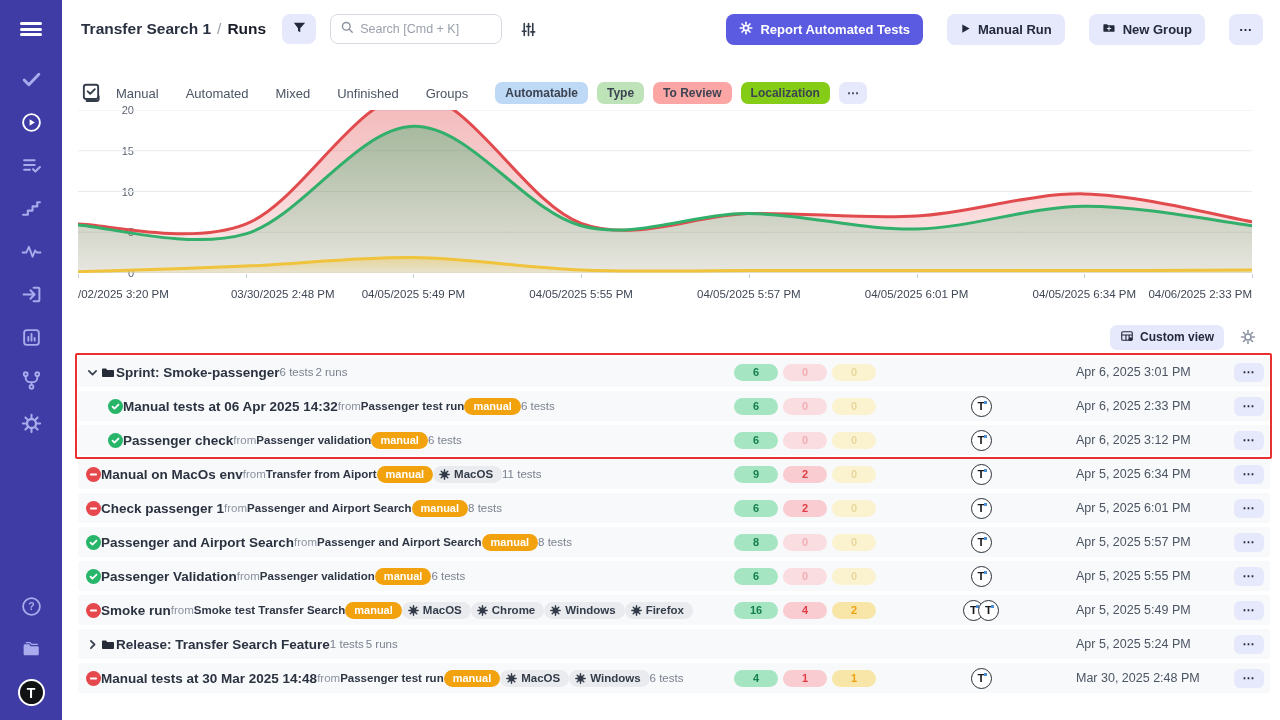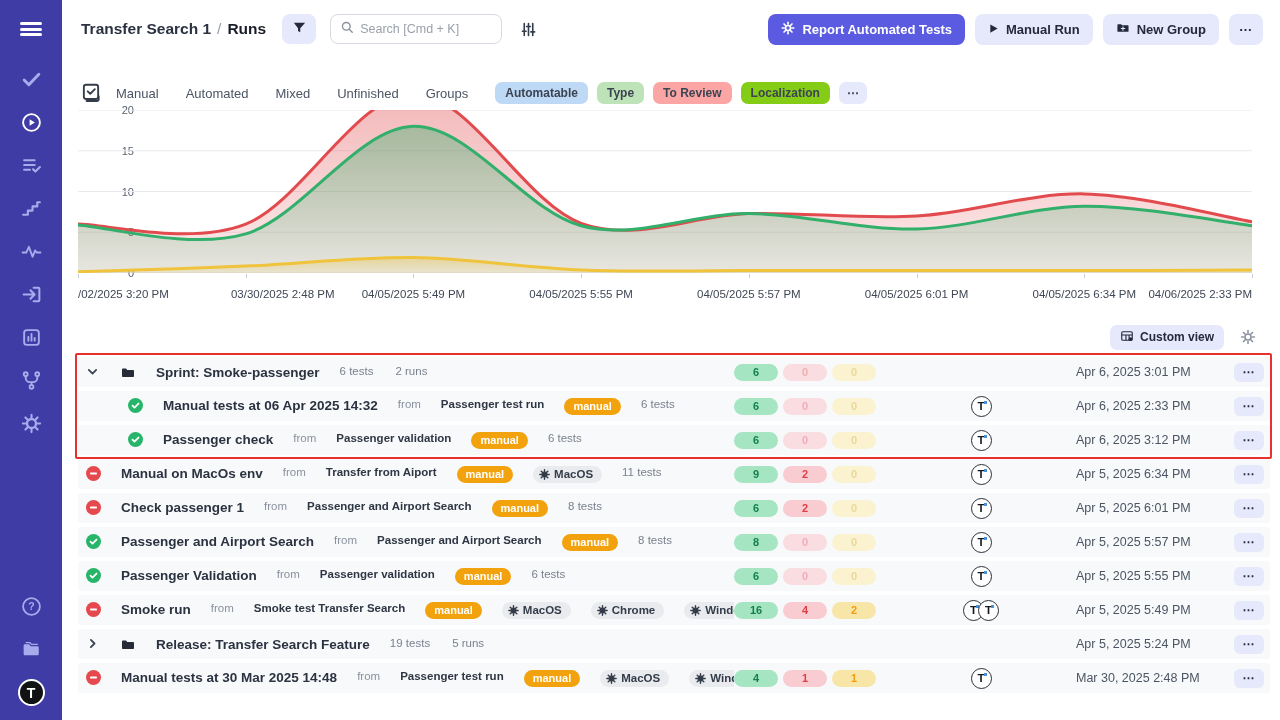--- a/index.html
+++ b/index.html
@@ -30,21 +30,21 @@
   .breadcrumb .page { color:#171c26; }
   .icon-btn { height:30px; min-width:32px; border-radius:8px; background:#e6e8fb; border:none;
               display:flex; align-items:center; justify-content:center; cursor:pointer; color:#232a3a; }
   .filter-btn { margin-left:16px; width:34px; }
   .search-box { margin-left:14px; width:172px; height:30px; border:1px solid #d7dae1; border-radius:8px;
                 background:#fff; display:flex; align-items:center; padding:0 9px; gap:6px; }
   .search-box input { border:none; outline:none; width:100%; font-size:12.5px; color:#3b4351;
                       font-family:"Liberation Sans", sans-serif; background:transparent; }
   .search-box input::placeholder { color:#9aa1ac; }
   .tune-btn { margin-left:10px; background:transparent; color:#343c4a; }
-  .header-right { margin-left:auto; display:flex; align-items:center; gap:10px; }
+  .header-right { margin-left:auto; display:flex; align-items:center; gap:24px; }
   .btn { height:31px; border:none; border-radius:8px; font-size:13px; font-weight:700; cursor:pointer;
          display:flex; align-items:center; gap:7px; padding:0 13px; font-family:"Liberation Sans", sans-serif; }
   .btn-primary { background:#5a5be0; color:#fff; }
   .btn-light { background:#e6e8fb; color:#232a3a; }
   .btn-more { width:34px; padding:0; justify-content:center; letter-spacing:1px; font-weight:800; }
 
   
   .filterbar { position:absolute; top:80px; left:18px; right:18px; height:26px; display:flex; align-items:center; }
   .selectall { color:#343c4a; width:22px; height:22px; margin-right:14px; cursor:pointer; }
   .tab { font-size:13px; color:#4b5563; margin-right:27px; cursor:pointer; white-space:nowrap; }
@@ -63,21 +63,21 @@
 
   
   .table-toolbar { position:absolute; top:322px; right:16px; display:flex; align-items:center; gap:8px; }
   .custom-view { height:25px; font-size:12px; font-weight:700; border-radius:7px; }
   .gear-plain { background:transparent; color:#8a919e; }
 
   
   .runs-table { position:absolute; top:357px; left:16px; width:1192px; }
   .row { height:30px; margin-bottom:4px; background:#f8f9fb; border-radius:3px;
          display:flex; align-items:center; padding:0 6px 0 8px; cursor:pointer; }
-  .row-left { flex:1; display:flex; align-items:flex-start; gap:20px; min-width:0; overflow:hidden; }
+  .row-left { flex:1; display:flex; align-items:center; gap:0; min-width:0; overflow:hidden; }
   .indent { width:22px; flex:none; }
   .chev { color:#3b4351; width:14px; height:14px; flex:none; display:flex; align-items:center; }
   .status { width:15px; height:15px; border-radius:50%; flex:none; display:flex; align-items:center; justify-content:center; }
   .status.passed { background:#27b56a; }
   .status.failed { background:#e5484d; }
   .folder-ic { color:#252b37; display:flex; flex:none; }
   .r-title { font-size:13.5px; font-weight:600; color:#2b3240; white-space:nowrap; }
   .r-from { font-size:11.5px; color:#8a919e; white-space:nowrap; }
   .r-src { font-size:11.5px; font-weight:800; color:#2f3644; white-space:nowrap; }
   .badge-manual { background:#f2a20d; color:#fff; font-size:11px; font-weight:700; border-radius:9px; padding:2.5px 9px; white-space:nowrap; }
@@ -620,21 +620,21 @@
             <svg width="13" height="13" viewBox="0 0 16 16" fill="none" stroke="#3b4351" stroke-width="2.2" stroke-linecap="round" stroke-linejoin="round">
               <path d="M6 3.5l4.5 4.5L6 12.5"></path>
             </svg>
           </span>
           <span class="folder-ic">
             <svg width="16" height="15" viewBox="0 0 20 20" fill="#252b37">
               <path d="M2 5.8c0-.6.5-1.1 1.1-1.1h4.3l1.5 1.8h8c.6 0 1.1.5 1.1 1.1v7.3c0 .6-.5 1.1-1.1 1.1H3.1c-.6 0-1.1-.5-1.1-1.1V5.8z"></path>
             </svg>
           </span>
           <span class="r-title">Release: Transfer Search Feature</span>
-          <span class="g-meta">19 tests</span>
+          <span class="g-meta">1 tests</span>
           <span class="g-meta">5 runs</span>
         </div>
         <div class="stats"></div>
         <div class="avazone"></div>
         <span class="r-date">Apr 5, 2025 5:24 PM</span>
         <button class="r-menu">⋯</button>
       </div>
       <div class="row">
         <div class="row-left">
           <span class="status failed">

